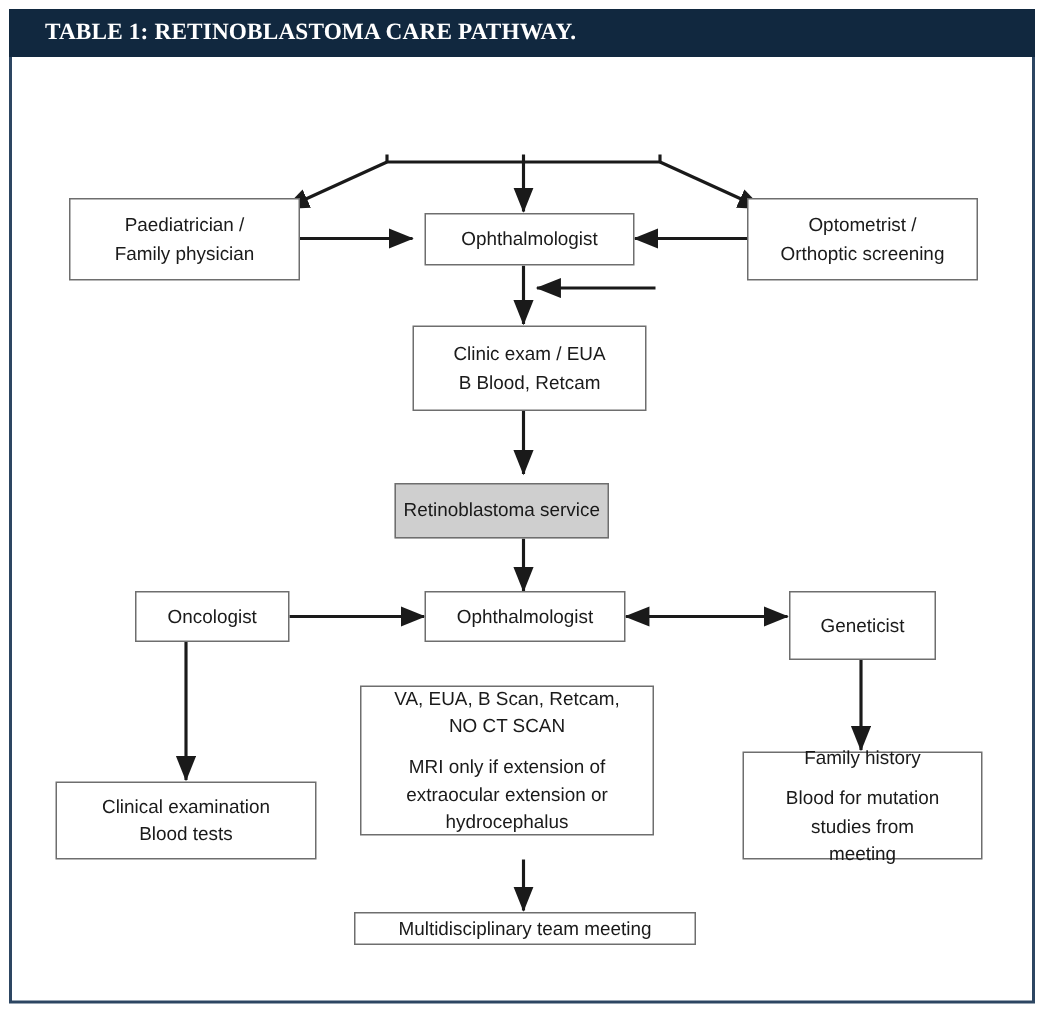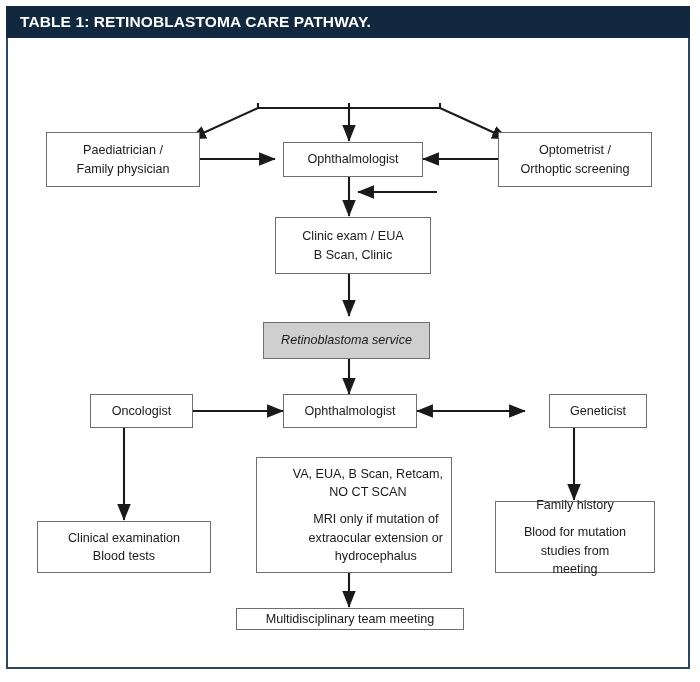--- a/index.html
+++ b/index.html
@@ -38,22 +38,23 @@
     box-sizing: border-box;
     display: flex;
     align-items: center;
   }
   .title-text {
     color: #ffffff;
     font-size: 15.5px;
     font-weight: bold;
     letter-spacing: 0.1px;
     padding-left: 14px;
-    font-family: Liberation Sans, sans-serif;
+    font-family: Liberation Serif, serif;
     white-space: nowrap;
+    margin-left: 10px;
   }
   
   .node {
     position: absolute;
     box-sizing: border-box;
     border: 1px solid #6e6e6e;
     background: #ffffff;
     display: flex;
     flex-direction: column;
     align-items: center;
@@ -143,46 +144,46 @@
     <span class="ln">Optometrist /</span>
     <span class="ln">Orthoptic screening</span>
   </div>
 
   <div class="node" style="left:283px; top:142px; width:140px; height:35px;">
     <span class="ln">Ophthalmologist</span>
   </div>
 
   <div class="node" style="left:275px; top:217px; width:156px; height:57px;">
     <span class="ln">Clinic exam / EUA</span>
-    <span class="ln">B Scan, Clinic</span>
-  </div>
-
-  <div class="node shaded" style="left:263px; top:322px; width:167px; height:37px;font-style:italic;">
+    <span class="ln">B Blood, Retcam</span>
+  </div>
+
+  <div class="node shaded" style="left:263px; top:322px; width:143px; height:37px;">
     <span class="ln">Retinoblastoma service</span>
   </div>
 
   <div class="node" style="left:72px; top:394px; width:103px; height:34px;margin-left:18px;">
     <span class="ln">Oncologist</span>
   </div>
 
   <div class="node" style="left:283px; top:394px; width:134px; height:34px;">
     <span class="ln">Ophthalmologist</span>
   </div>
 
-  <div class="node" style="left:549px; top:394px; width:98px; height:34px;">
+  <div class="node" style="left:526px; top:394px; width:98px; height:46px;">
     <span class="ln">Geneticist</span>
   </div>
 
-  <div class="node" style="left:256px; top:457px; width:196px; height:116px; padding:6px 8px;align-items:flex-end;">
+  <div class="node" style="left:240px; top:457px; width:196px; height:100px; padding:6px 8px;">
     <span class="para">
       <span class="ln">VA, EUA, B Scan, Retcam,</span>
       <span class="ln">NO CT SCAN</span>
     </span>
     <span class="para">
-      <span class="ln">MRI only if mutation of</span>
+      <span class="ln">MRI only if extension of</span>
       <span class="ln">extraocular extension or</span>
       <span class="ln">hydrocephalus</span>
     </span>
   </div>
 
   <div class="node" style="left:37px; top:521px; width:174px; height:52px;">
     <span class="ln">Clinical examination</span>
     <span class="ln">Blood tests</span>
   </div>
 

